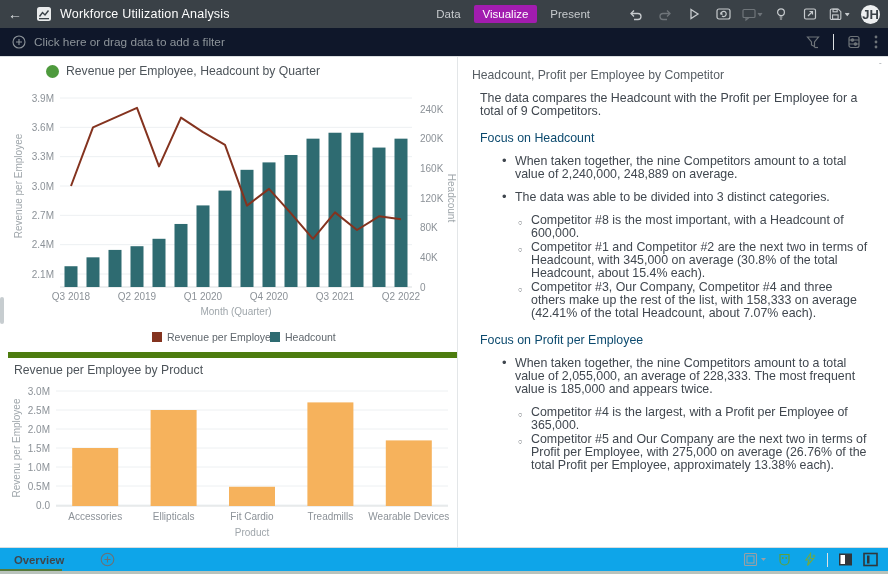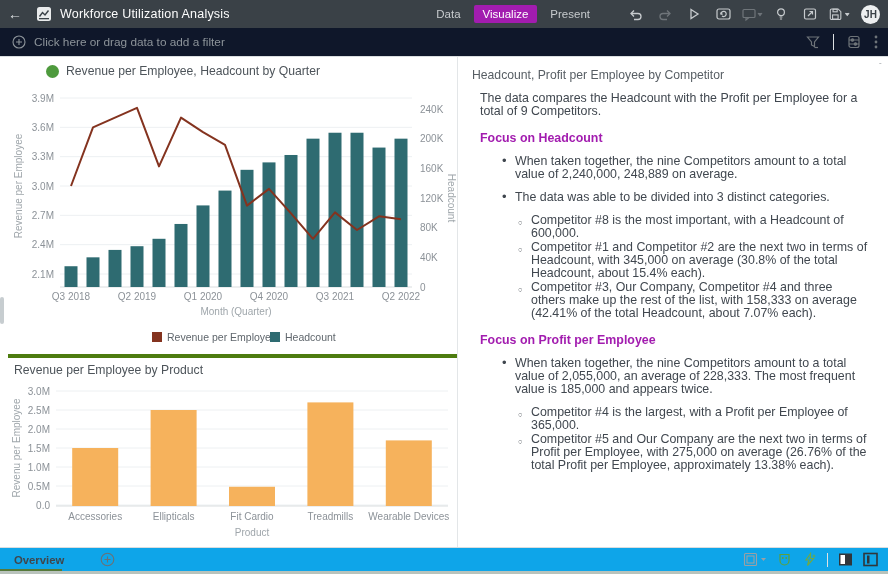--- a/index.html
+++ b/index.html
@@ -11,49 +11,49 @@
           display:flex;align-items:center;color:#E7E9EB;}
   .back-btn{width:30px;text-align:center;color:#DDE0E2;font-size:14px;cursor:pointer;}
   .app-icon{width:16px;height:16px;margin-left:6px;margin-right:8px;}
   .wb-title{font-size:12.5px;color:#FDFDFD;letter-spacing:.2px;}
   .header-tabs{display:flex;align-items:center;margin-left:auto;gap:4px;}
   .h-tab{font-size:11.5px;color:#C7CBCE;padding:3px 9px;border-radius:2px;cursor:pointer;}
   .h-tab.active{background:#a21caf;color:#FFFFFF;}
   .h-icons{display:flex;align-items:center;gap:7px;margin-left:26px;margin-right:8px;}
   .h-ic{width:22px;height:18px;display:flex;align-items:center;justify-content:center;cursor:pointer;}
   .avatar{width:19px;height:19px;border-radius:50%;background:#EDEFF0;color:#3A4147;
-          font-size:10px;font-weight:bold;display:flex;align-items:center;justify-content:center;margin-left:4px;}
+          font-size:13px;font-weight:bold;display:flex;align-items:center;justify-content:center;margin-left:4px;}
   
   .filterbar{position:absolute;left:0;top:28px;width:888px;height:29px;background:#0f172a;
              border-bottom:1px solid #DADEE0;display:flex;align-items:center;}
   .fb-left{display:flex;align-items:center;margin-left:12px;gap:8px;flex:1;}
   .fb-text{font-size:11.8px;color:#8D949A;}
   .fb-right{display:flex;align-items:center;gap:12px;margin-right:10px;}
   .fb-divider{width:1px;height:16px;background:#DDE1E3;}
   
-  .chart1{position:absolute;left:8px;top:57px;width:449px;height:301px;border-bottom:4px solid #4d7c0f;}
+  .chart1{position:absolute;left:8px;top:57px;width:449px;height:301px;border-bottom:6px solid #4d7c0f;}
   .chart1-title{position:absolute;left:38px;top:7px;display:flex;align-items:center;gap:7px;}
   .chart-title-text{font-size:12.2px;color:#4D545A;}
   .filter-badge{width:13px;height:13px;border-radius:50%;background:#4E9A3D;display:flex;
                 align-items:center;justify-content:center;}
   .chart1 svg{position:absolute;left:0;top:31px;}
   .chart2{position:absolute;left:8px;top:359px;width:449px;height:188px;}
   .chart2-title{position:absolute;left:6px;top:4px;}
   .chart2 svg{position:absolute;left:0;top:24px;}
   text.tick{font-family:"Liberation Sans",sans-serif;font-size:10px;fill:#8C9298;}
   text.axis-title{font-family:"Liberation Sans",sans-serif;font-size:10px;fill:#9FA6AB;}
   text.legend-t{font-family:"Liberation Sans",sans-serif;font-size:10.5px;fill:#5F666C;}
   .left-scrollbar{position:absolute;left:0px;top:297px;width:4px;height:27px;background:#C7CDD0;border-radius:2px;}
   
   .text-col{position:absolute;left:457px;top:57px;width:421px;height:490px;border-left:1px solid #E3E6E8;
             padding:11px 8px 0 14px;overflow:hidden;}
   .a-title{font-size:12.2px;color:#575E64;margin-bottom:10px;}
   .a-body{color:#40474F;font-size:12.4px;line-height:13px;}
   .a-p{margin:8px 0 10px 8px;}
-  .a-h{margin:14px 0 8px 8px;font-weight:bold;color:#a21caf;}
+  .a-h{margin:14px 0 8px 8px;font-weight:normal;color:#0c4a6e;}
   .li1{position:relative;margin:10px 0 10px 30px;padding-left:13px;}
   .li1::before{content:"\2022";position:absolute;left:0;top:-1px;color:#3F464E;font-size:13px;}
   .li2{position:relative;margin:1px 0 1px 46px;padding-left:13px;}
   .li2::before{content:"\25CB";position:absolute;left:0;top:2px;color:#4A5158;font-size:7.5px;}
   .gutter{position:absolute;left:878px;top:57px;width:10px;height:490px;background:#FFFFFF;}
   .gutter-chevron{position:absolute;left:1px;top:4px;color:#9AA0A5;font-size:8px;cursor:pointer;}
   
   .footer{position:absolute;left:0;top:547px;width:888px;height:24px;border-top:1px solid #D9DDDF;
           background:#0ea5e9;display:flex;align-items:center;}
   .canvas-tab{position:relative;height:24px;display:flex;align-items:center;padding:0 18px 0 14px;}

